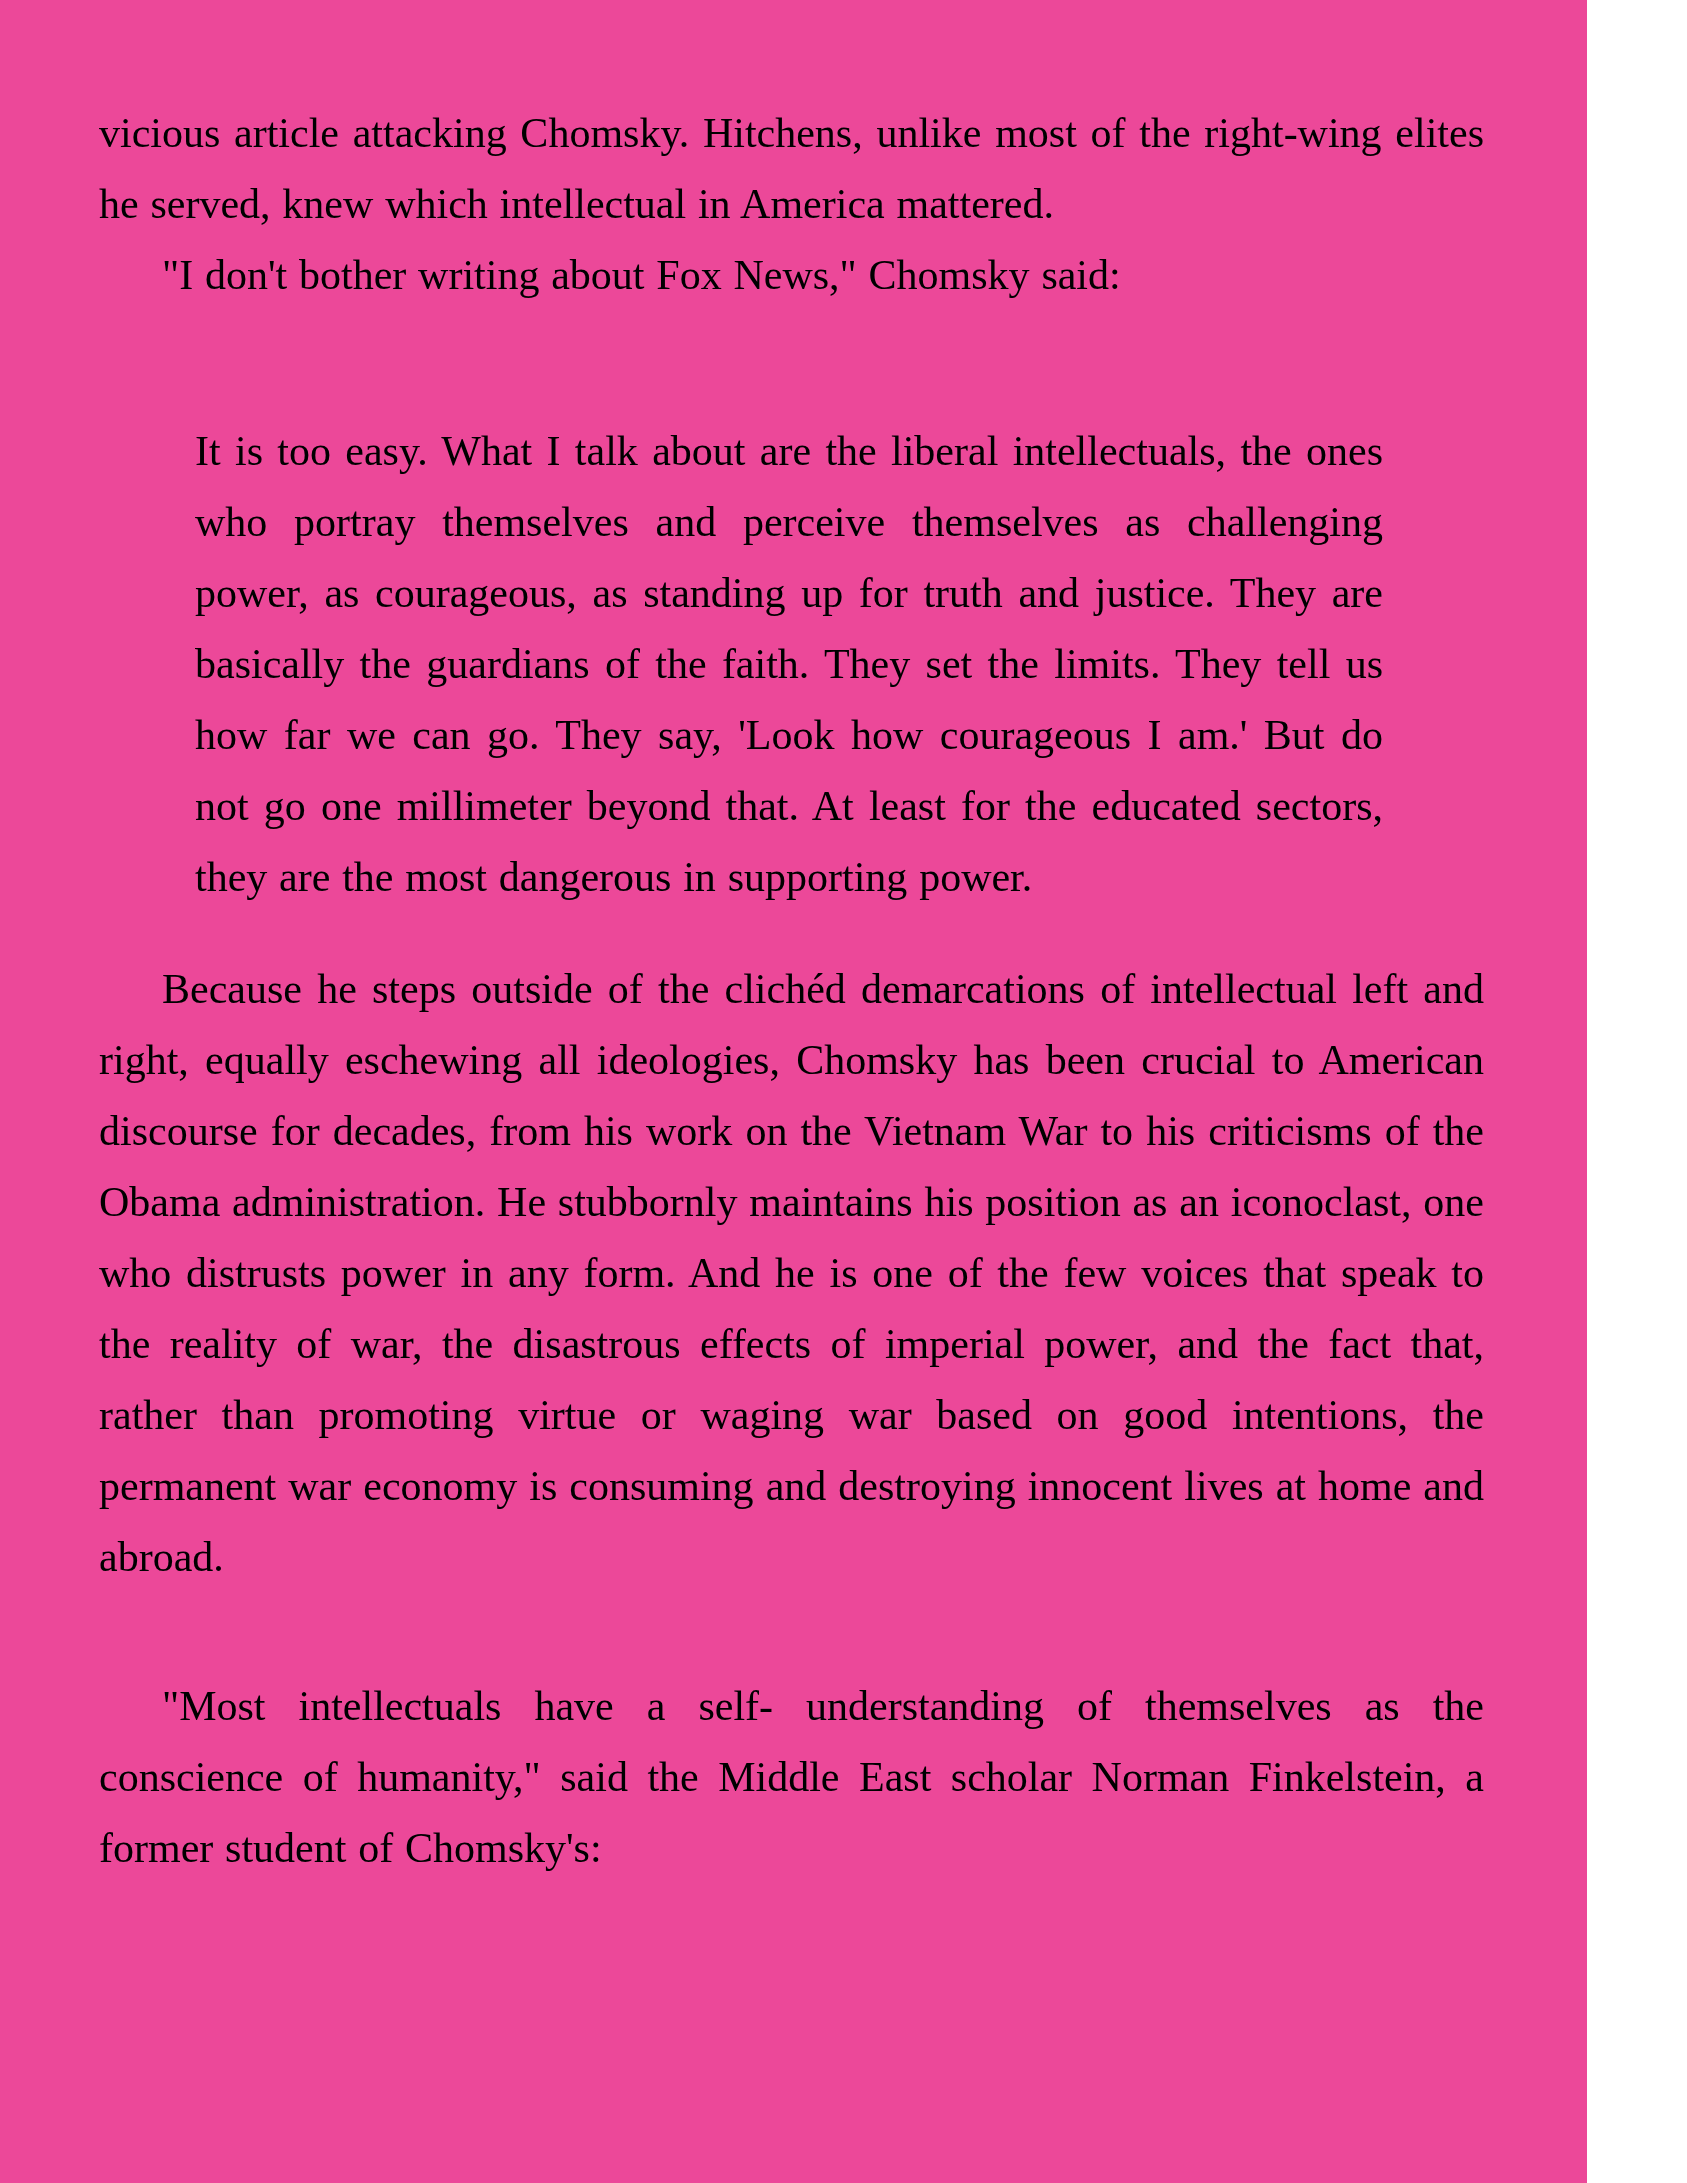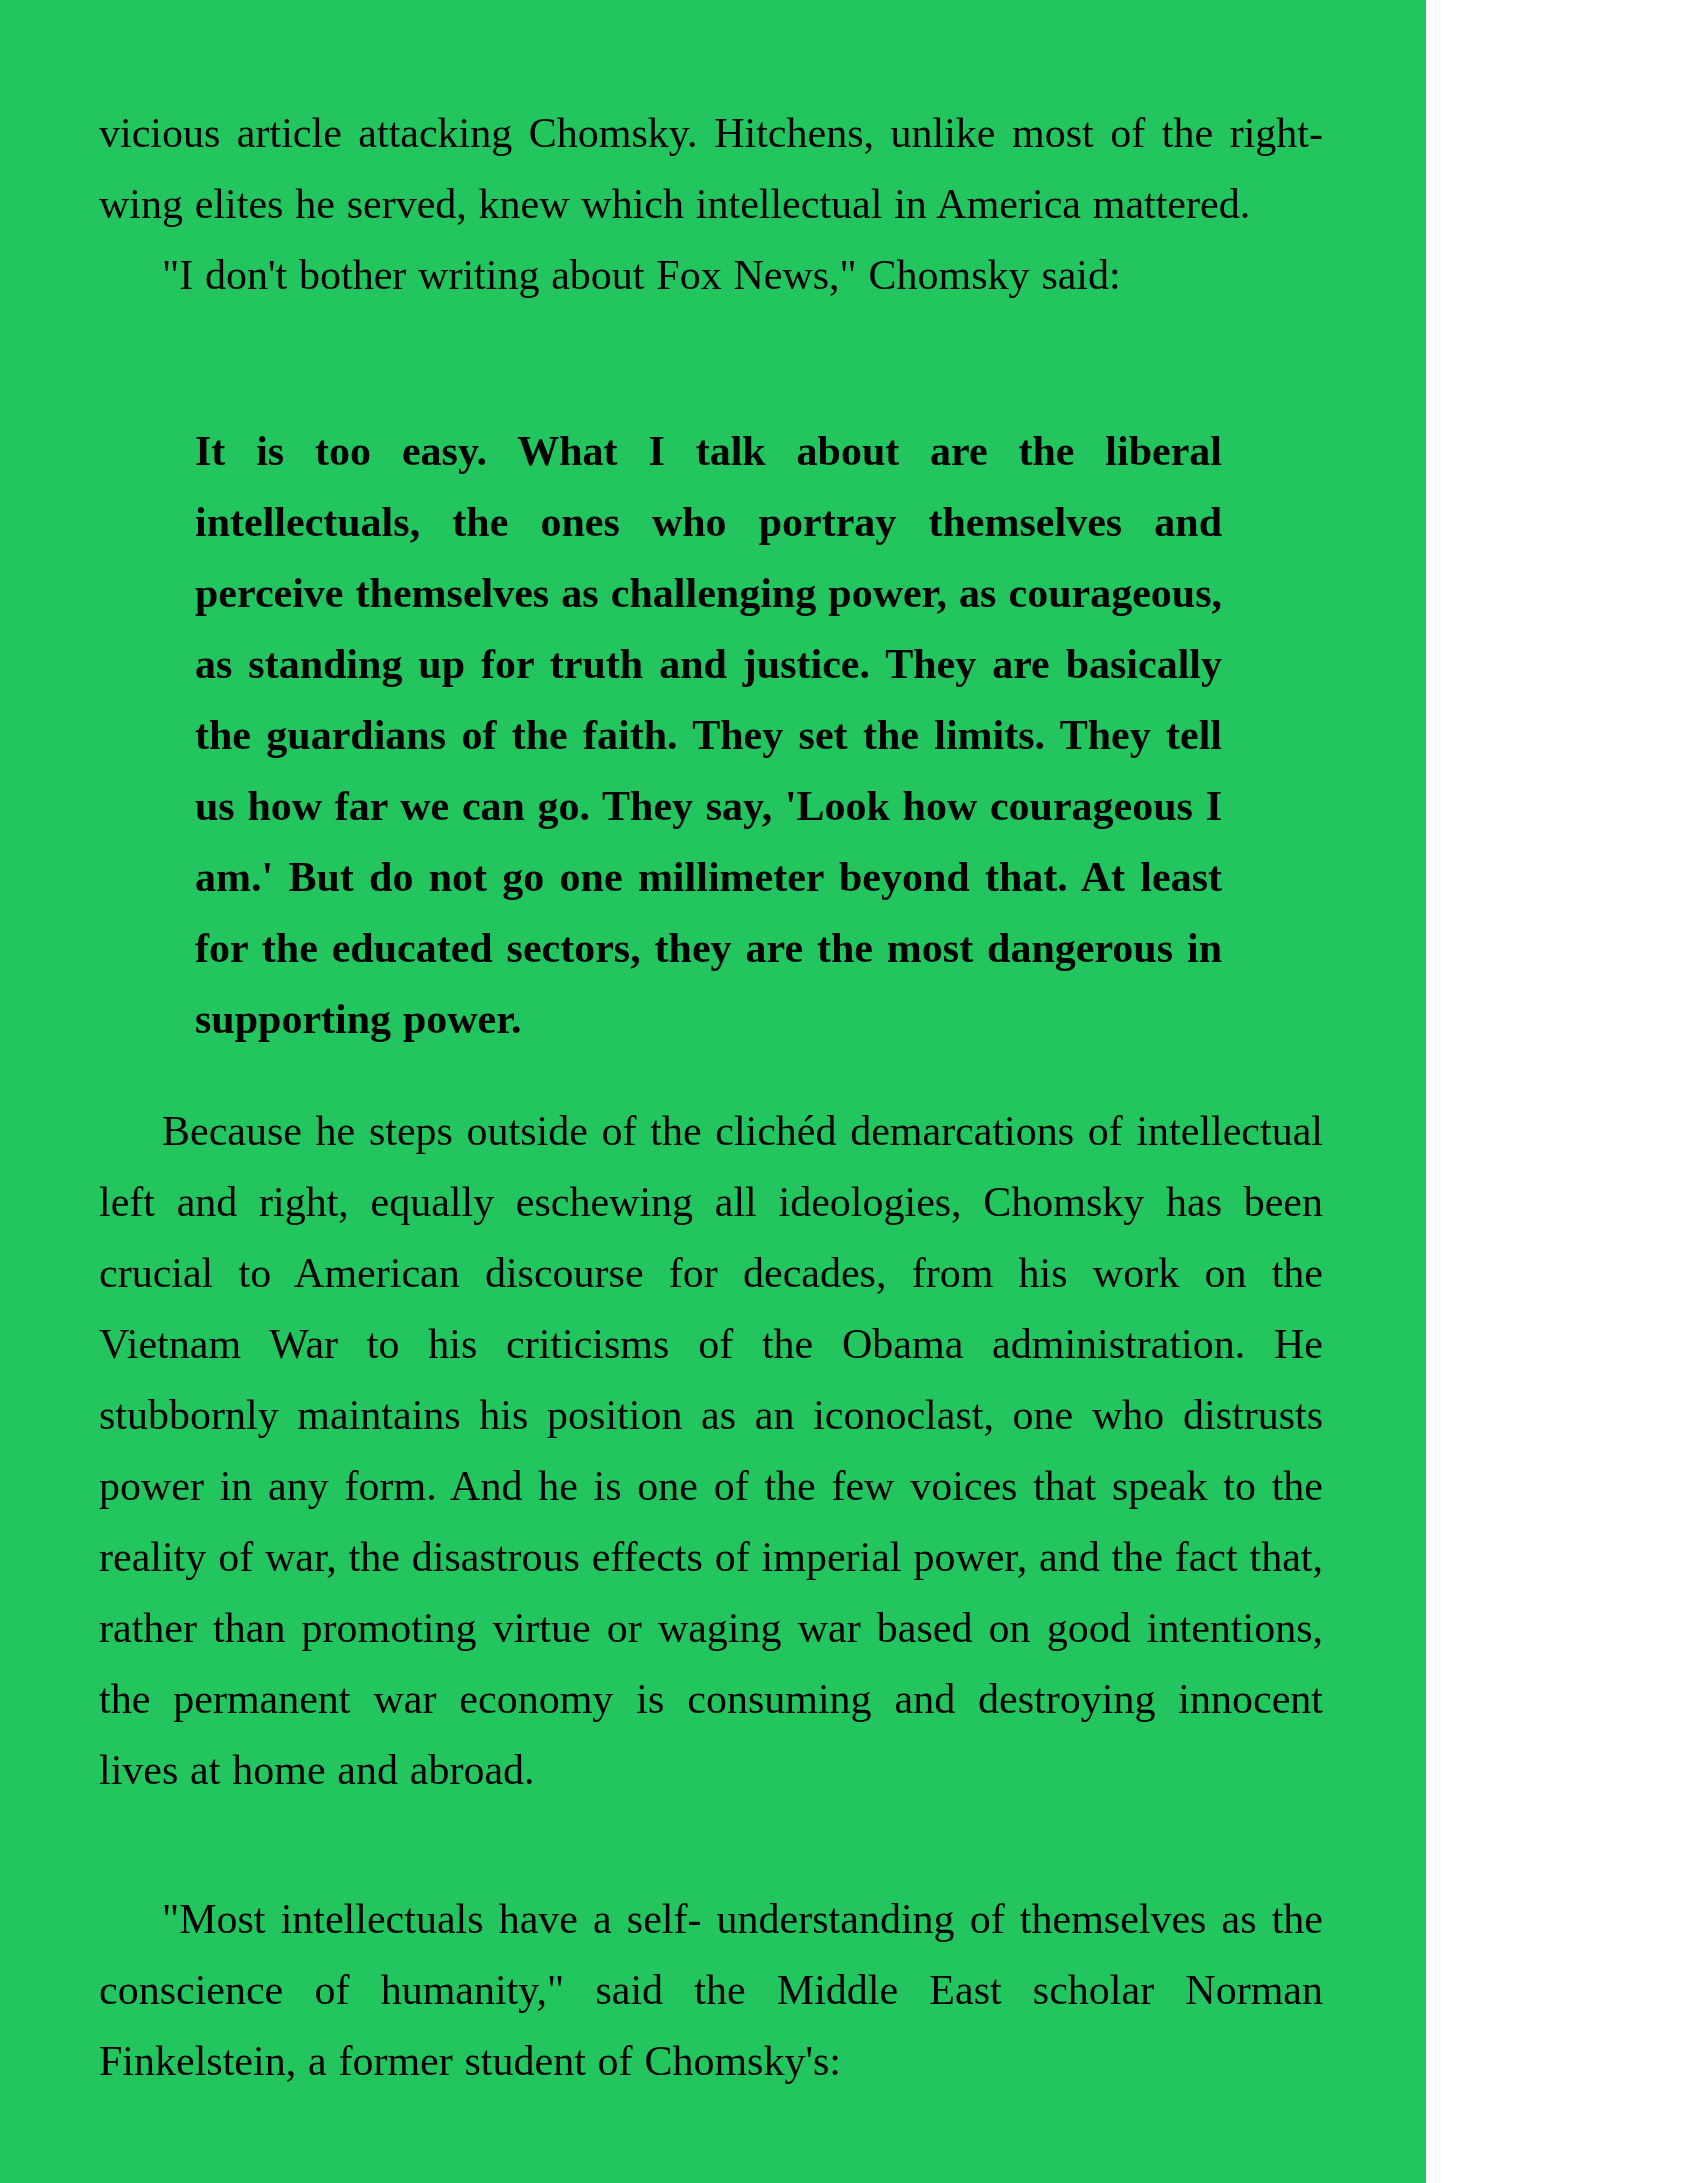--- a/index.html
+++ b/index.html
@@ -8,39 +8,38 @@
       background: #ffffff;
     }
     body {
       width: 1687px;
       height: 2183px;
       color: #000000;
       font-family: "Liberation Serif", serif;
     }
     .page {
       box-sizing: border-box;
-      width: 1426px;
+      width: 1587px;
       height: 2183px;
       padding: 98px 103px 99px 99px;
-      background: #22c55e;
+      background: #ec4899;
       overflow: hidden;
     }
     .page p {
       margin: 0;
       font-size: 42px;
       line-height: 71px;
       text-align: justify;
       word-spacing: 1.3px;
     }
     .page p.indent {
       text-indent: 63px;
     }
     blockquote.quote-block {
       margin: 105px 101px 41px 96px;
-      font-weight: bold;
     }
     .para-gap {
       margin-top: 78px !important;
     }
   </style>
 </head>
 <body>
 
 <div class="page">
 

